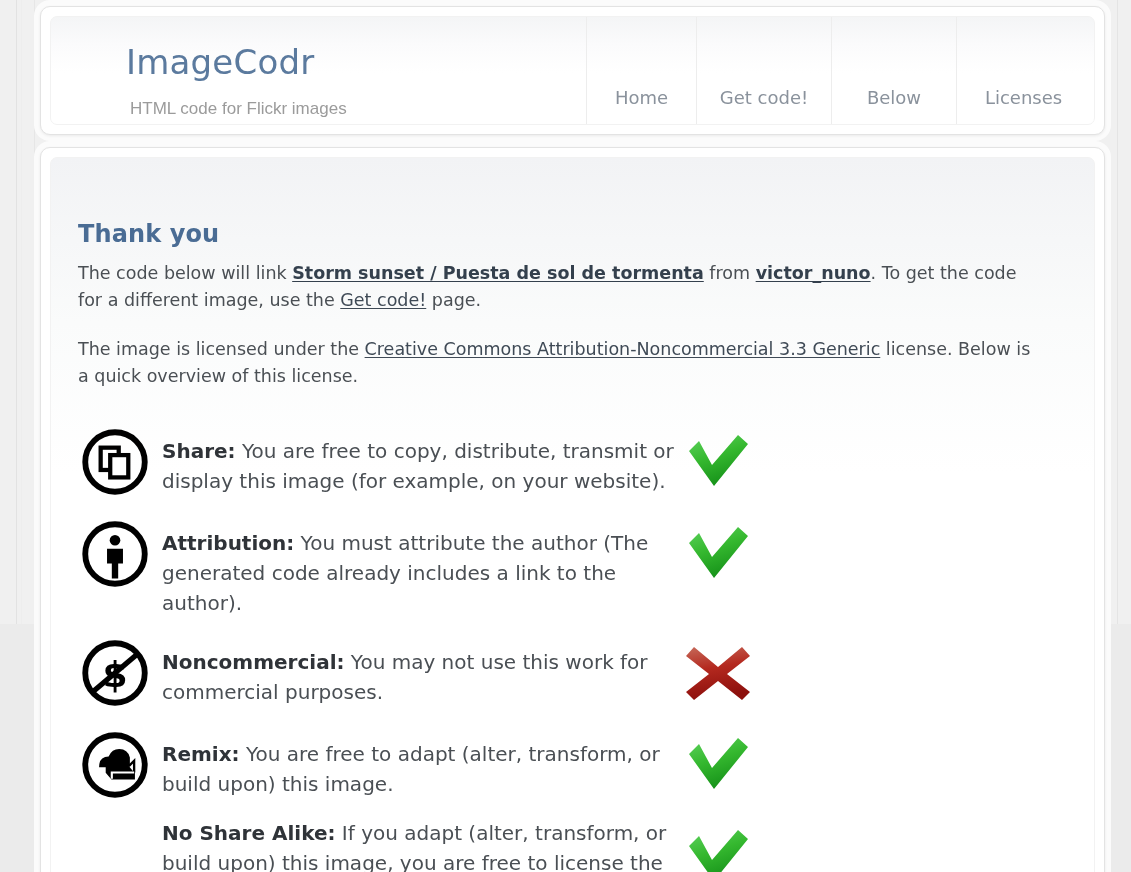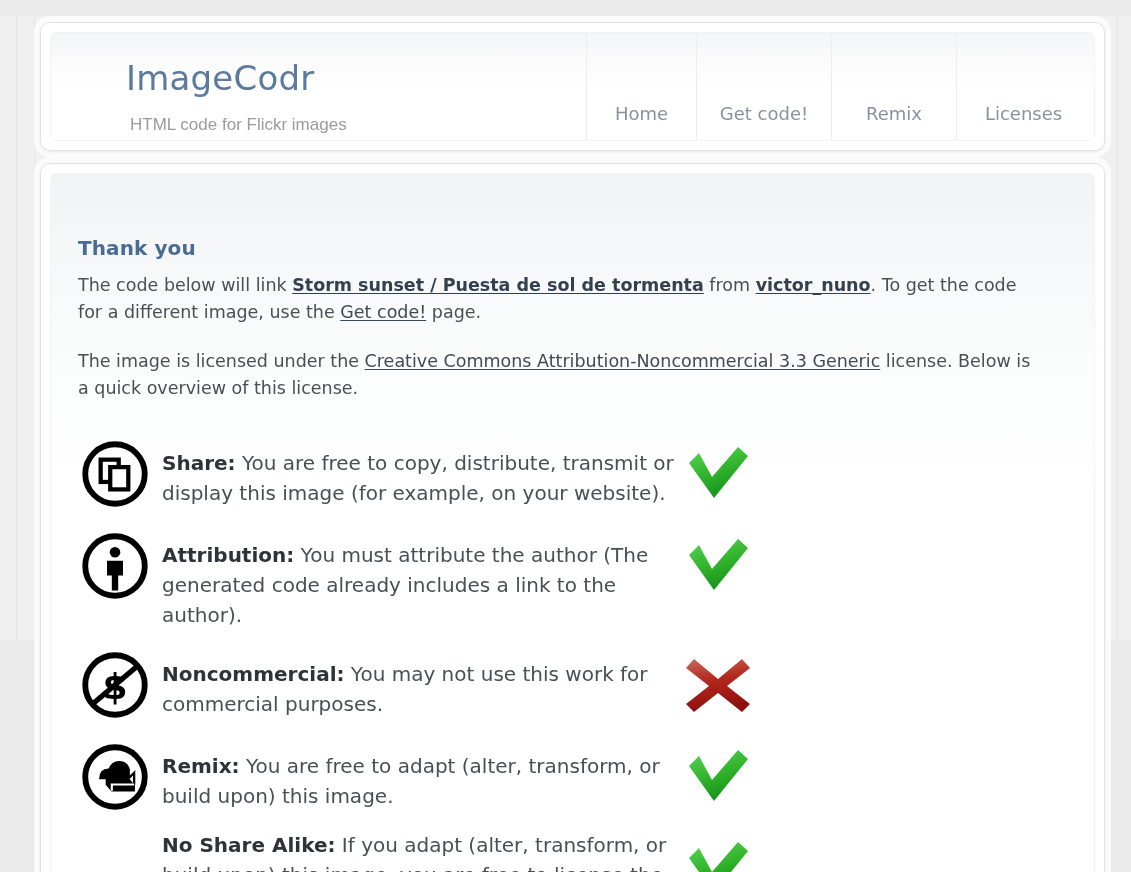--- a/index.html
+++ b/index.html
@@ -15,21 +15,20 @@
     -webkit-font-smoothing: antialiased;
   }
 
   
   .page-outer {
     position: absolute;
     left: 0; top: 0;
     width: 1131px;
     height: 624px;
     background: #f0f0f0;
-    margin-top: 16px;
   }
   .rail {
     position: absolute;
     top: 0;
     bottom: 0;
     width: 1px;
     background: #e2e2e2;
   }
   .rail-a { left: 16px; }
   .rail-b { left: 21px; background: #ededed; }
@@ -132,21 +131,21 @@
 
   
   .content {
     position: absolute;
     left: 27px;
     top: 62px;
     right: 20px;
   }
   h2.section-title {
     margin: 0 0 12px 0;
-    font-size: 20px;
+    font-size: 24px;
     font-weight: 700;
     color: #4a6c94;
     letter-spacing: 0.1px;
     font-family: "DejaVu Sans", sans-serif;
   }
   p.para {
     margin: 0 0 22px 0;
     font-size: 17.5px;
     line-height: 1.55;
     color: #4a4f54;
@@ -225,21 +224,21 @@
     <div class="card-inner">
 
       <div class="brand">
         <h1 class="brand-title">ImageCodr</h1>
         <p class="brand-tagline">HTML code for Flickr images</p>
       </div>
 
       <nav class="nav">
         <a class="nav-item nav-home">Home</a>
         <a class="nav-item nav-getcode">Get code!</a>
-        <a class="nav-item nav-search">Remix</a>
+        <a class="nav-item nav-search">Below</a>
         <a class="nav-item nav-licenses">Licenses</a>
       </nav>
 
     </div>
   </div>
 
   <div class="card card-body">
     <div class="card-inner">
       <div class="content">
 

